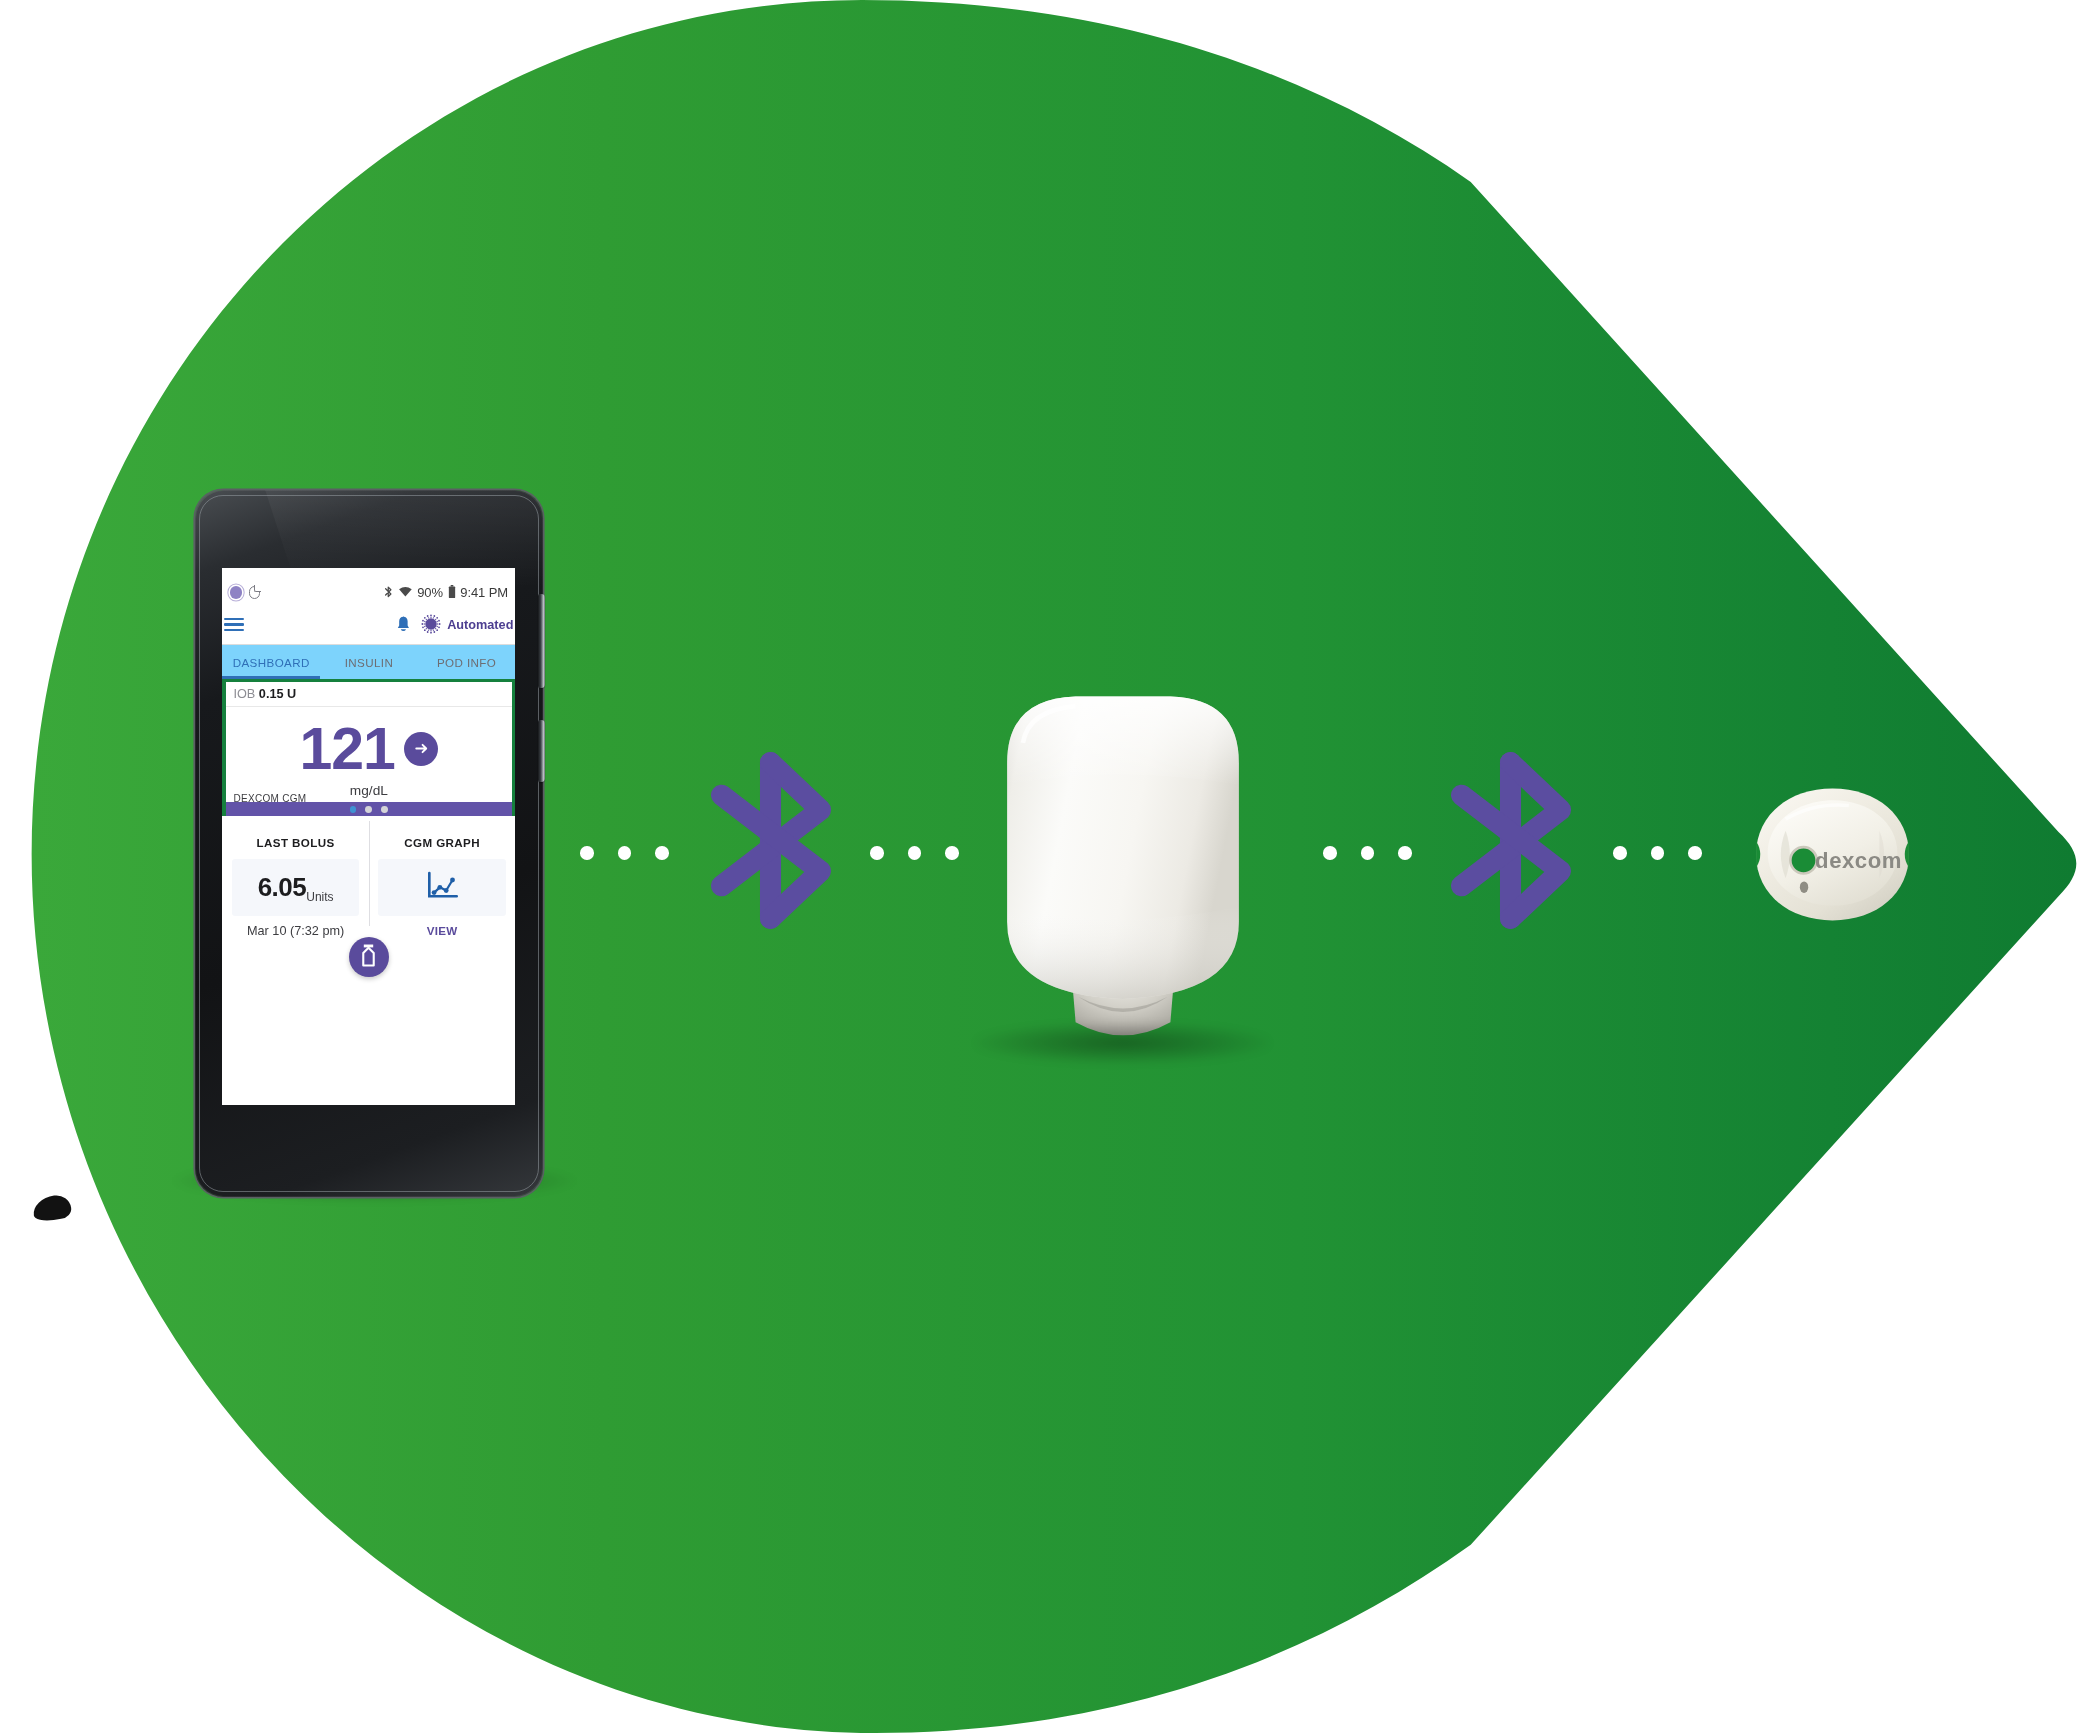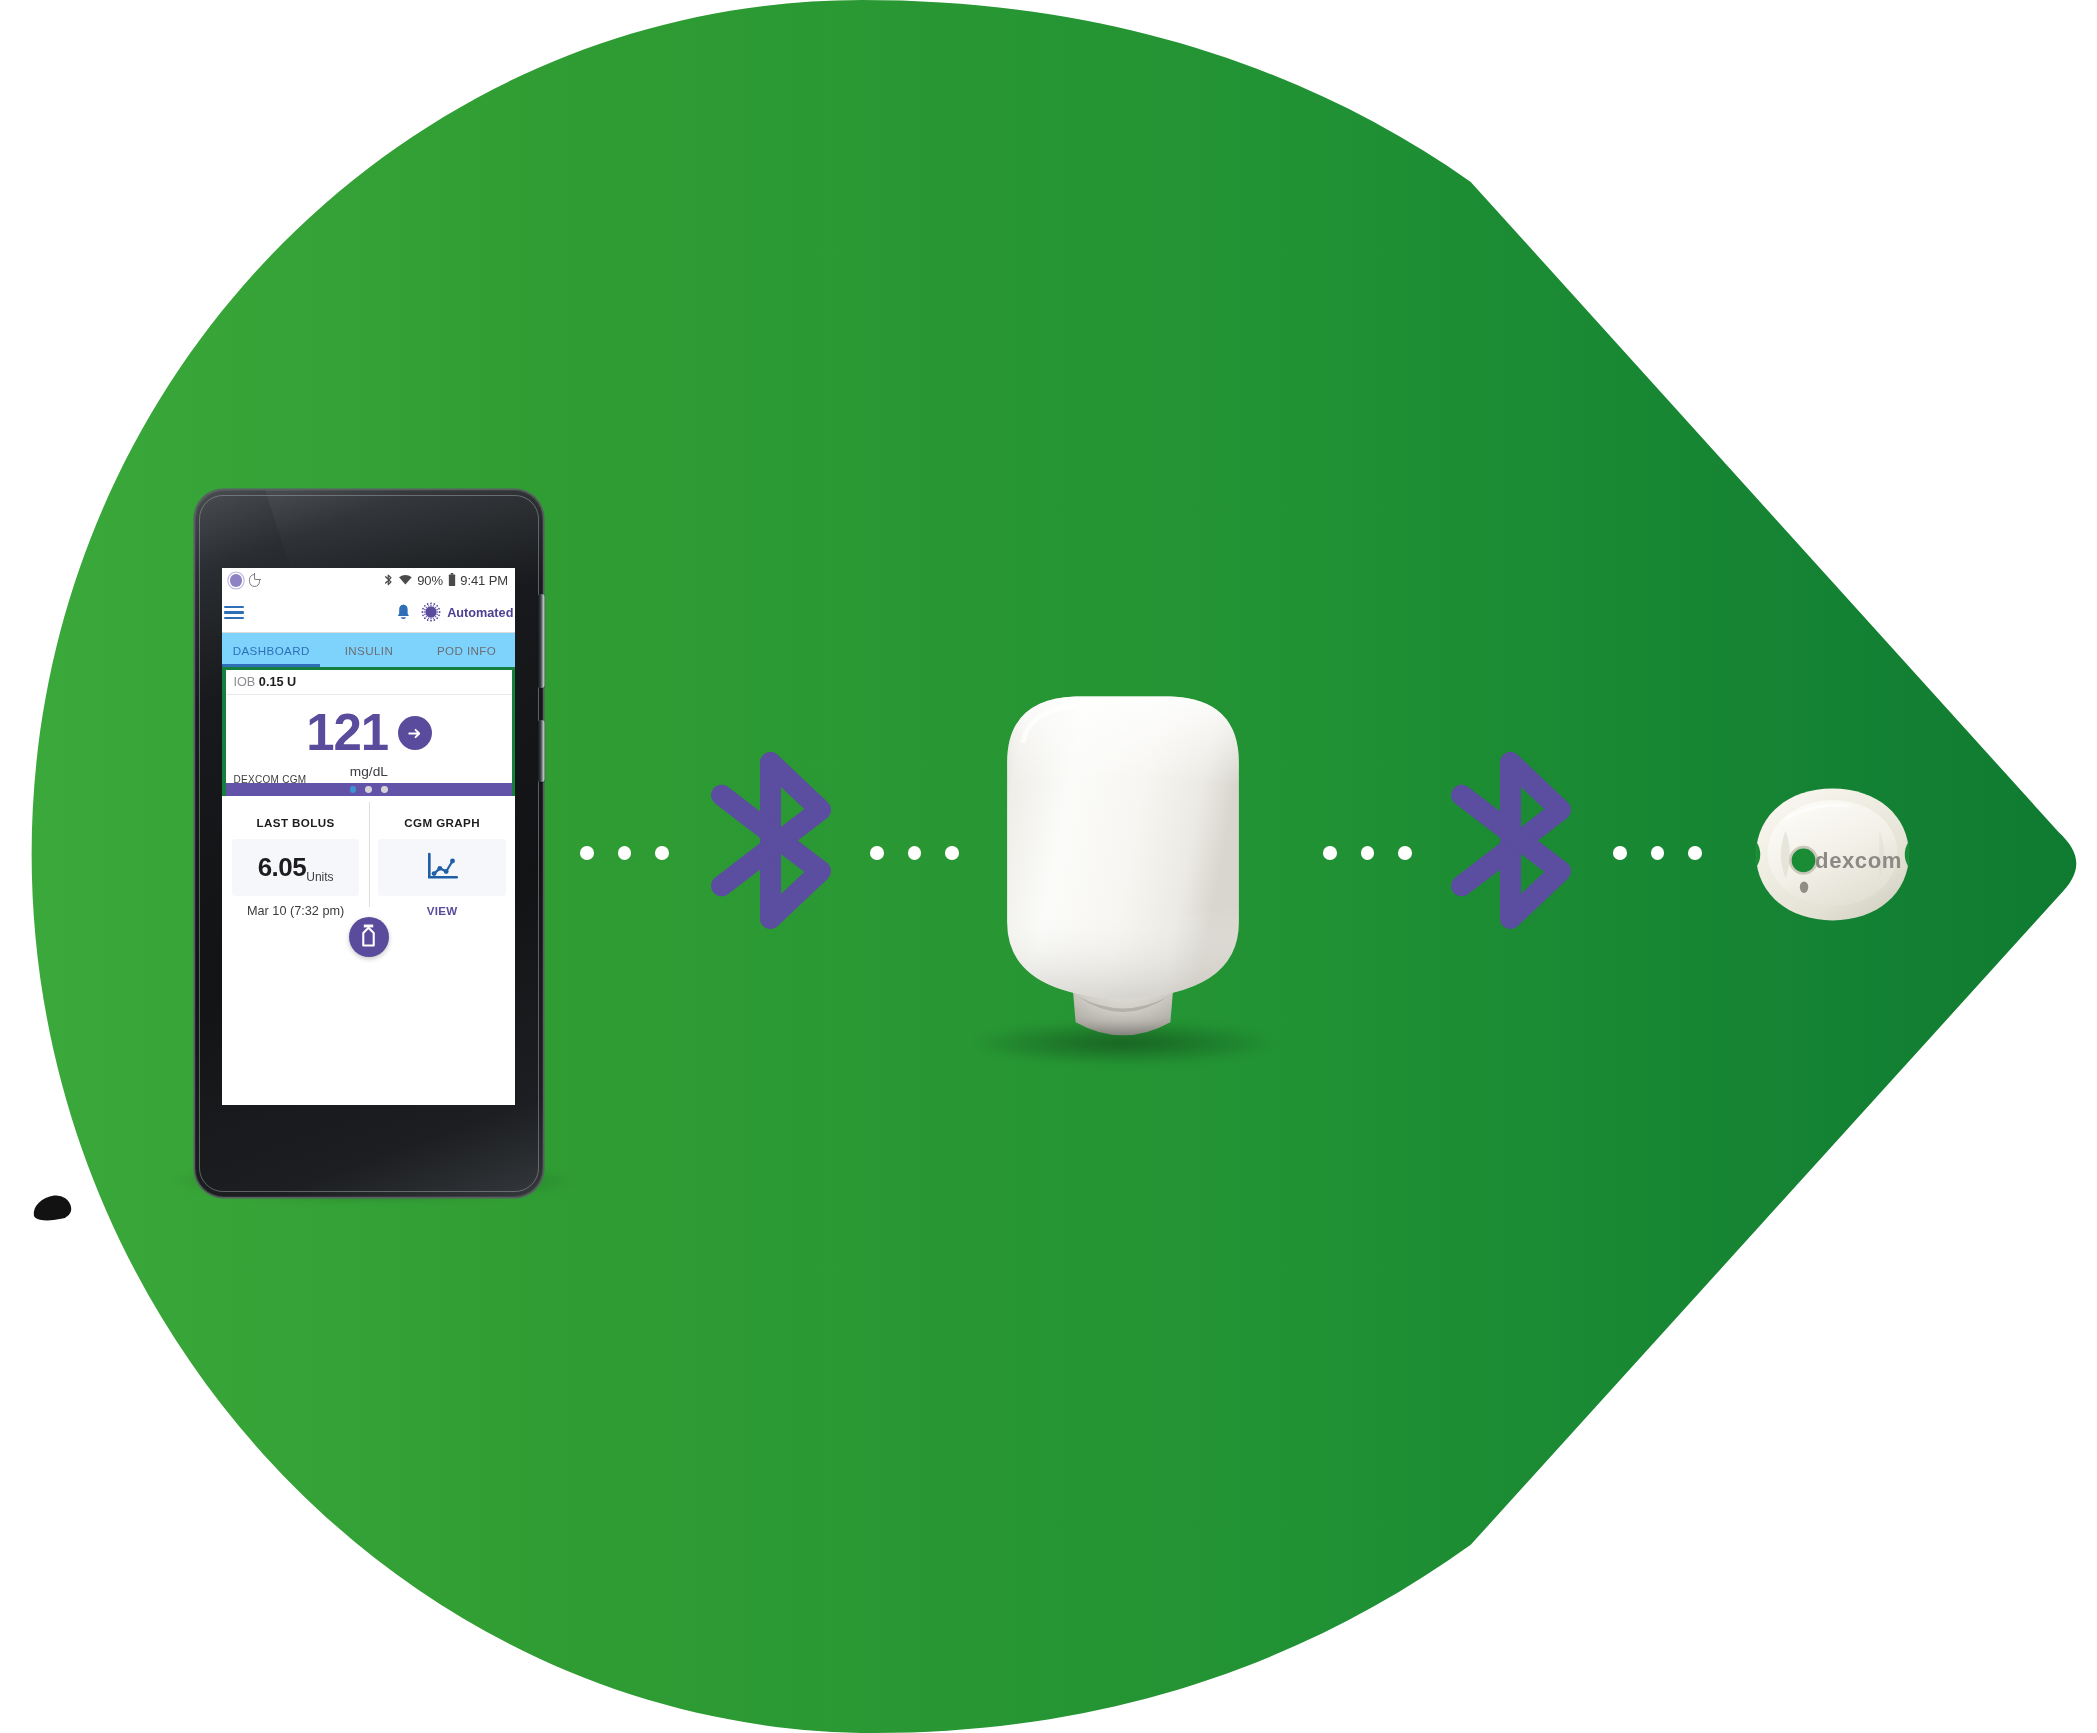--- a/index.html
+++ b/index.html
@@ -72,20 +72,21 @@
     position: absolute; left: 27.4px; top: 78px;
     width: 293px; height: 537px;
     background: #ffffff;
     overflow: hidden;
   }
 
   .statusbar {
     height: 25px; background:#fff;
     display:flex; align-items:center; padding: 0 7.4px;
     color:#4a4a4a;
+    margin-top:12px;
   }
   .sb-left { display:flex; align-items:center; gap:6.3px; }
   .sb-right { margin-left:auto; display:flex; align-items:center; gap:4.7px; }
   .sb-text { font-size: 13px; color:#3a3a3a; letter-spacing:-0.1px; }
 
   .dot-ring {
     width:12.7px; height:12.7px; border-radius:50%;
     background:#8e82c4;
     box-shadow:0 0 0 1.6px #fff, 0 0 0 2.6px #b7aed8;
     position:relative;
@@ -131,21 +132,21 @@
   .iob-row {
     padding: 4.7px 7.4px 5.3px 7.4px;
     border-bottom:0.5px solid #e8e8e8;
     font-size:12.7px;
   }
   .iob-label { color:#8d8d93; }
   .iob-value { color:#1d1d1f; font-weight:700; }
 
   .bg-area { position:relative; padding: 13.7px 0 4.2px 0; text-align:center; }
   .bg-row { display:flex; align-items:center; justify-content:center; gap:9.5px; }
-  .bg-num { font-size:51px; font-weight:700; color:#5a4b9c; line-height:.95; letter-spacing:-1.1px; }
+  .bg-num { font-size:59px; font-weight:700; color:#5a4b9c; line-height:.95; letter-spacing:-1.1px; }
   .bg-arrow {
     width:34px; height:34px; border-radius:50%; background:#5a4b9c;
     display:flex; align-items:center; justify-content:center;
   }
   .bg-unit { font-size:13.7px; color:#3c3c40; margin-top:6.3px; }
   .cgm-source {
     position:absolute; left:7.4px; bottom:-2.1px;
     font-size:10px; letter-spacing:0.3px; color:#3c3c40; font-weight:500;
   }
 

